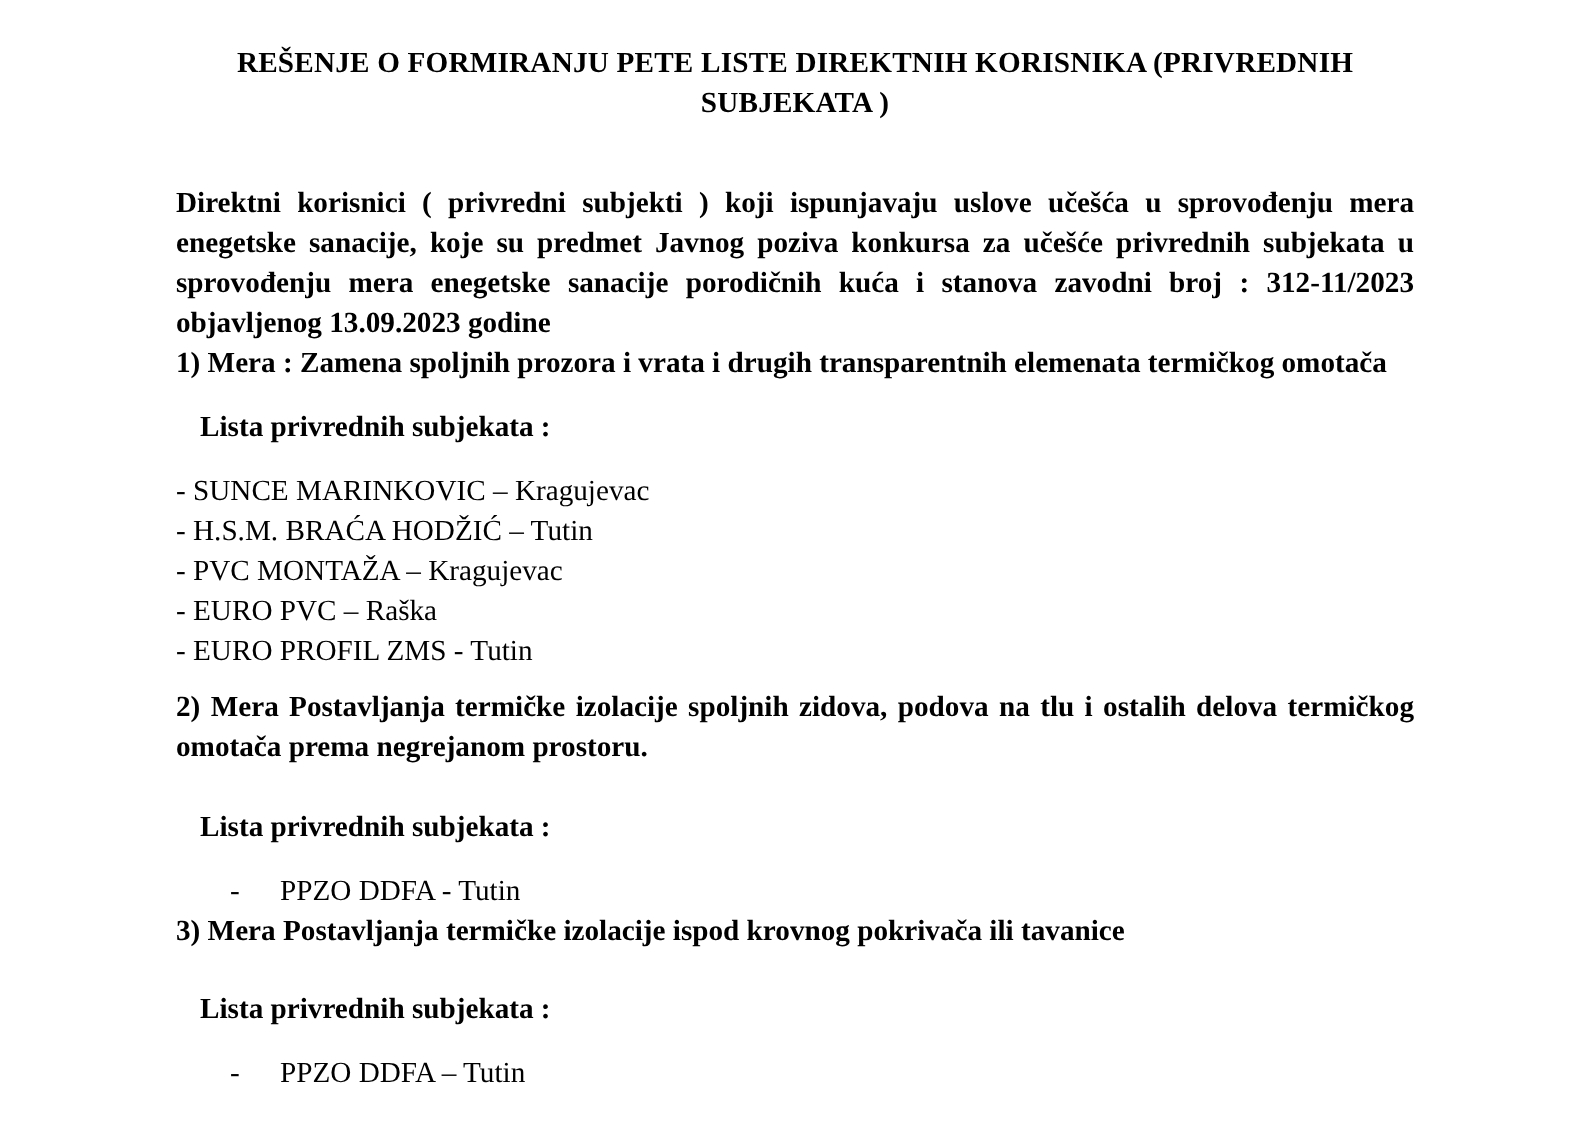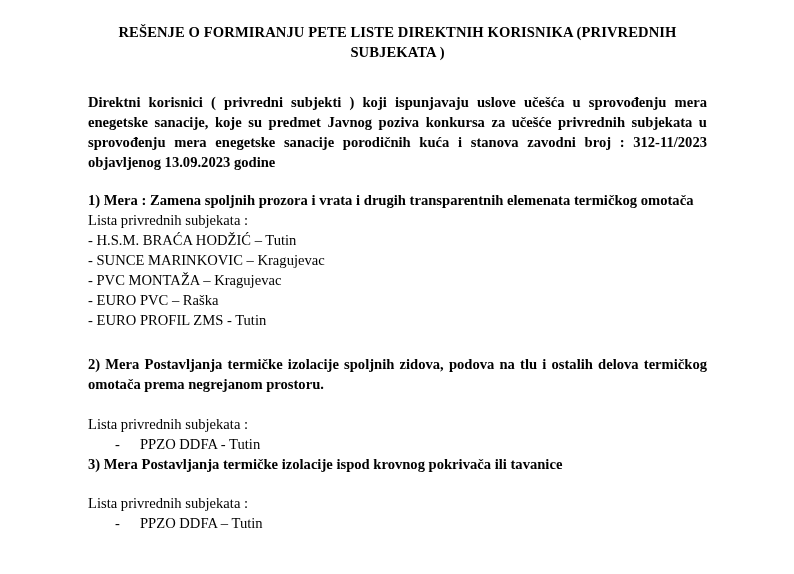--- a/index.html
+++ b/index.html
@@ -36,24 +36,24 @@
     margin-top: 30px;
     text-align: justify;
     text-justify: inter-word;
     font-weight: bold;
   }
   .section-heading {
     font-weight: bold;
     text-align: justify;
     text-justify: inter-word;
   }
-  .heading-1 { margin-top: 18px; }
-  .heading-2 { margin-top: 24px; }
+  .heading-1 { }
+  .heading-2 { margin-top: 8px; }
   .heading-3 { }
-  .list-label { margin: 0; }
+  .list-label { margin: 12px; font-weight: bold; }
   .list-label-2 { margin-top: 20px; }
   .list-label-3 { margin-top: 19px; }
   .plain-list div { margin: 0; }
   .indent-item { padding-left: 27px; }
   .indent-item .dash {
     display: inline-block;
     width: 25px;
   }
 </style>
 </head>
@@ -62,22 +62,22 @@
 <div class="page">
 
   <div class="doc-title">REŠENJE O FORMIRANJU PETE LISTE DIREKTNIH KORISNIKA (PRIVREDNIH SUBJEKATA )</div>
 
   <div class="intro">Direktni korisnici ( privredni subjekti ) koji ispunjavaju uslove učešća u sprovođenju mera enegetske sanacije, koje su predmet Javnog poziva konkursa za učešće privrednih subjekata u sprovođenju mera enegetske sanacije porodičnih kuća i stanova zavodni broj : 312-11/2023 objavljenog 13.09.2023 godine</div>
 
   <div class="section">
     <div class="section-heading heading-1">1) Mera : Zamena spoljnih prozora i vrata i drugih transparentnih elemenata termičkog omotača</div>
     <div class="list-label">Lista privrednih subjekata :</div>
     <div class="plain-list">
+      <div>- SUNCE MARINKOVIC – Kragujevac</div>
       <div>- H.S.M. BRAĆA HODŽIĆ – Tutin</div>
-      <div>- SUNCE MARINKOVIC – Kragujevac</div>
       <div>- PVC MONTAŽA – Kragujevac</div>
       <div>- EURO PVC – Raška</div>
       <div>- EURO PROFIL ZMS - Tutin</div>
     </div>
   </div>
 
   <div class="section">
     <div class="section-heading heading-2">2) Mera Postavljanja termičke izolacije spoljnih zidova, podova na tlu i ostalih delova termičkog omotača prema negrejanom prostoru.</div>
     <div class="list-label list-label-2">Lista privrednih subjekata :</div>
     <div class="indent-item">

